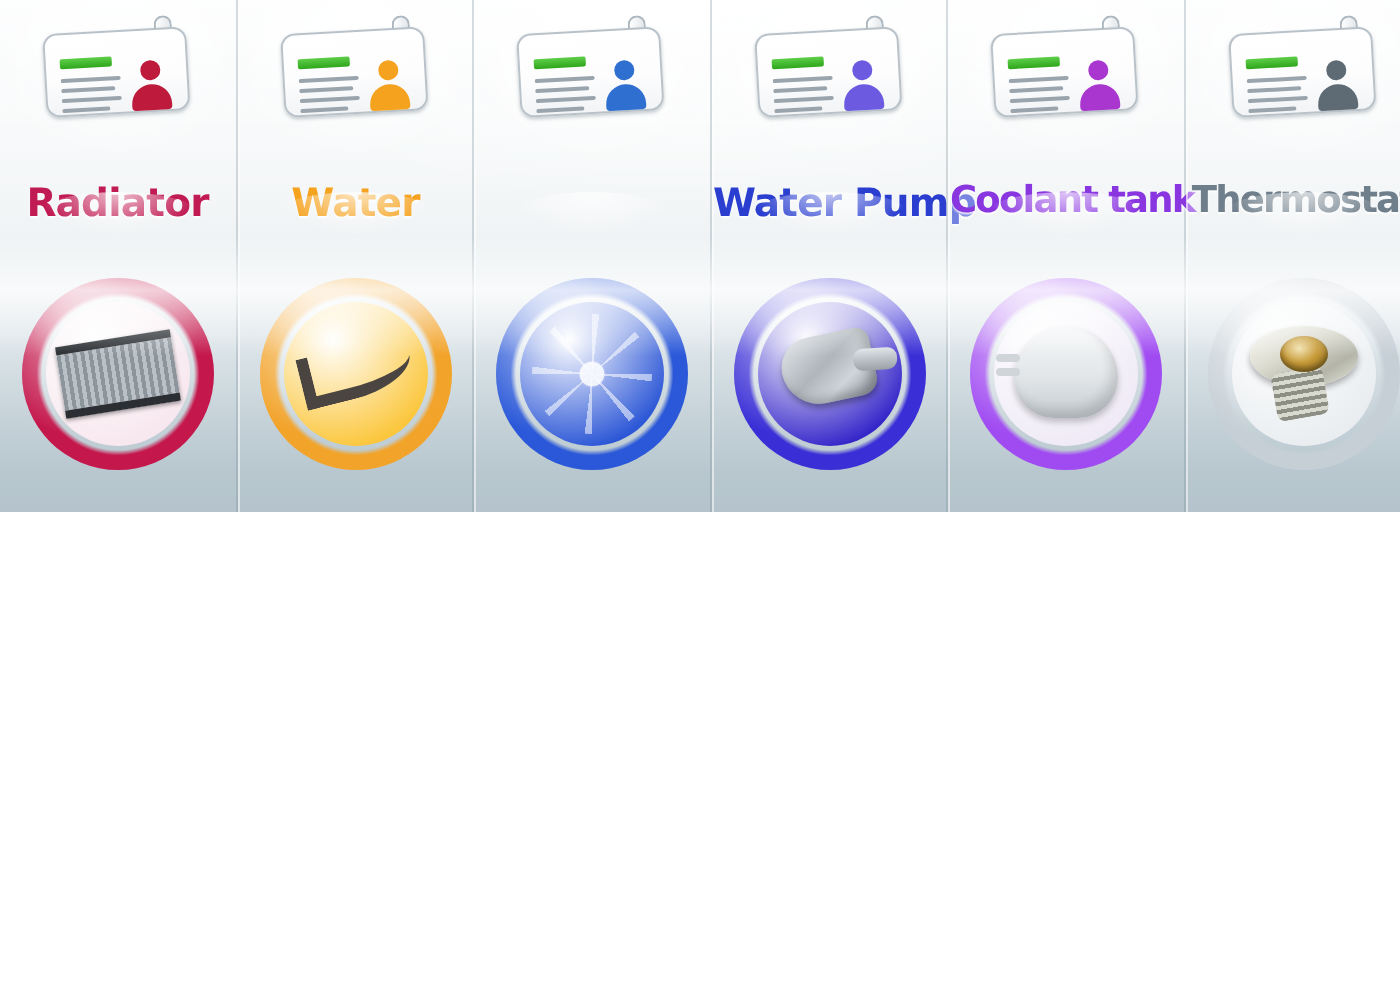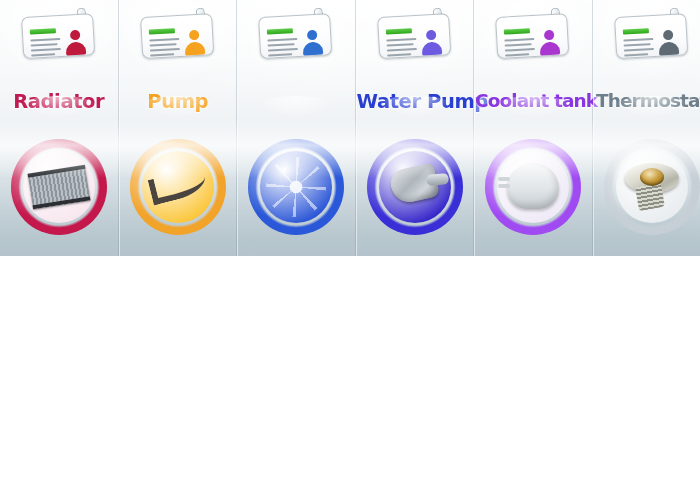--- a/index.html
+++ b/index.html
@@ -223,21 +223,21 @@
             <div class="line l1"></div>
             <div class="line l2"></div>
             <div class="line l3"></div>
             <div class="line l4"></div>
             <div class="person">
               <div class="head" style="background:#F5A21E"></div>
               <div class="body" style="background:#F5A21E"></div>
             </div>
           </div>
         </div>
-        <div class="label" style="color:#F5A21E">Pump</div>
+        <div class="label" style="color:#F5A21E">Water</div>
         <div class="orb">
           <div class="ring" style="background:radial-gradient(circle at 50% 50%, rgba(255,255,255,0) 0 56%, #F2A32A 60%, #F2A32A 82%, rgba(255,255,255,.25) 92%, rgba(255,255,255,0) 100%);"></div>
           <div class="inner" style="background:radial-gradient(circle at 34% 26%, #ffffff 0%, #fbc63b 78%);">
             <div class="hose"></div>
           </div>
         </div>
         <div class="refl"></div>
       </div>
       <div class="col">
         <div class="badge">

